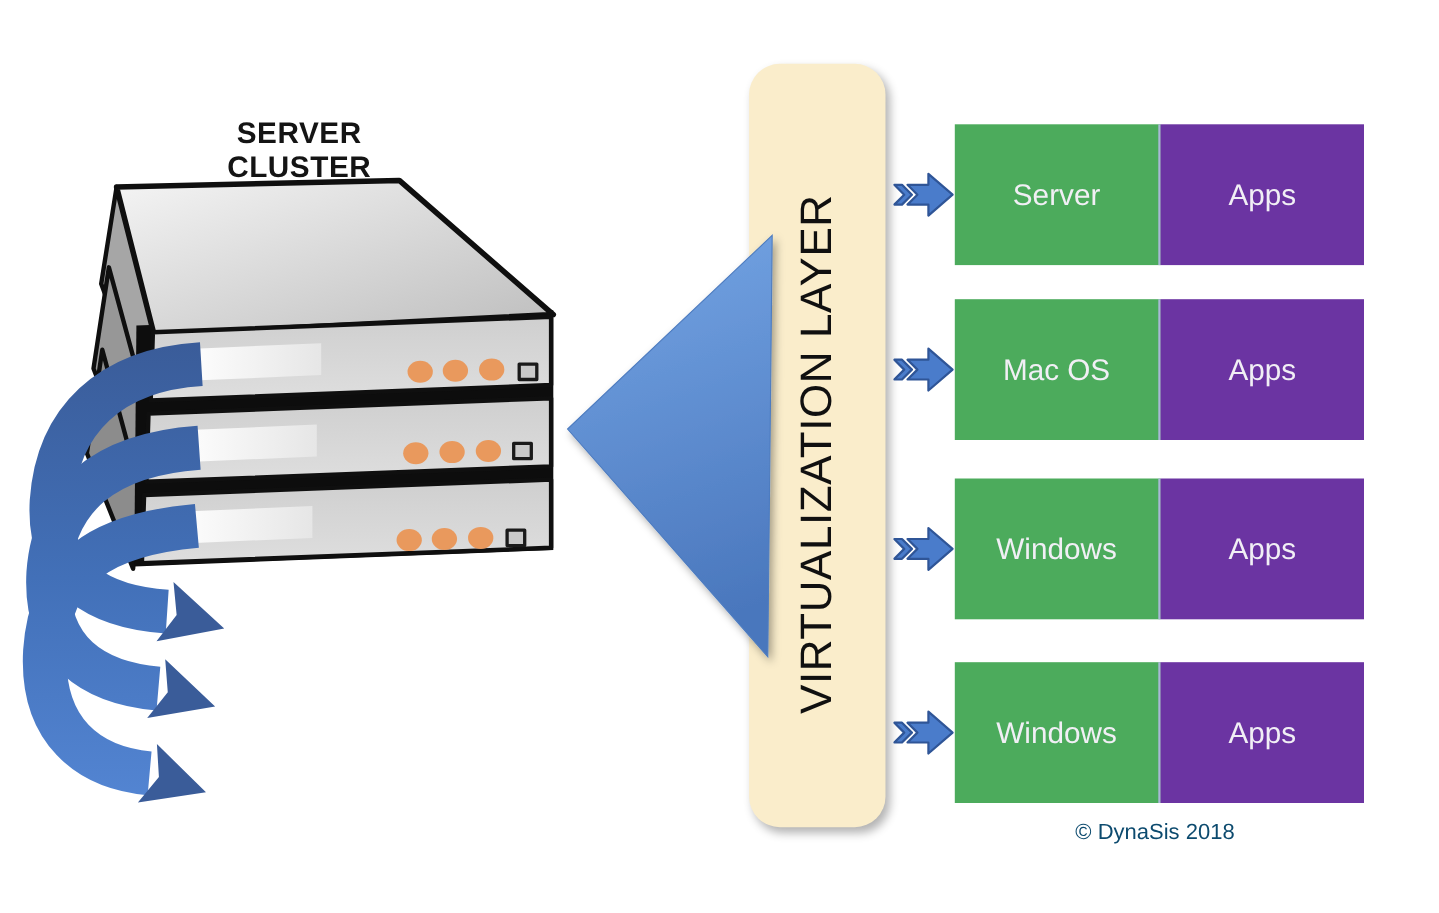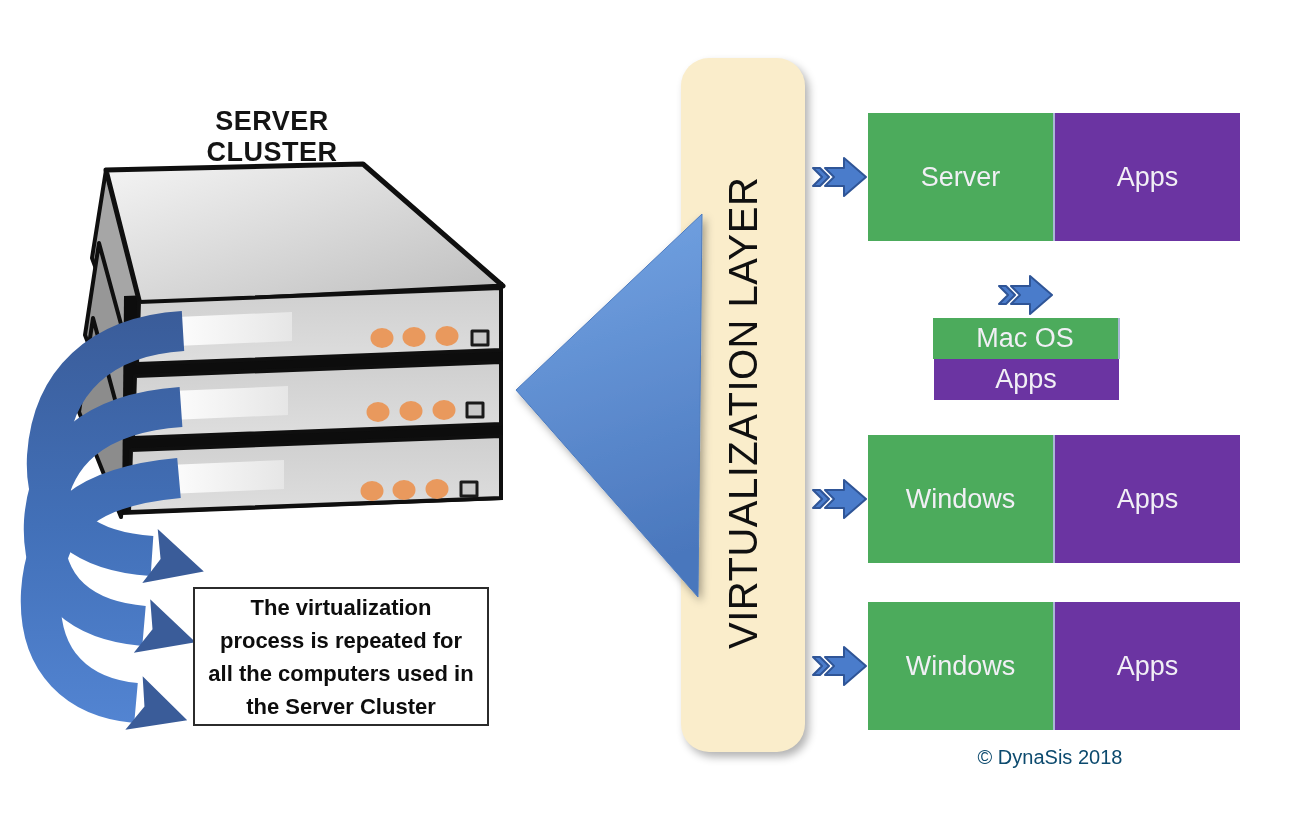--- a/index.html
+++ b/index.html
@@ -136,37 +136,31 @@
       <path d="M0,-28 L56,0 L0,28 L11,0 Z" transform="translate(134,703) rotate(18)" fill="url(#gradArrow)"></path>
     </g>
 
     <polygon points="516,390 702,214 698,597" fill="url(#gradTri)" stroke="#4d7cc0" stroke-width="1" filter="url(#triShadow)"></polygon>
   </svg>
 
   <div class="title">SERVER CLUSTER</div>
 
   <div class="layer-label">VIRTUALIZATION LAYER</div>
 
-  <div class="note">
-    <div>The virtualization</div>
-    <div>process is repeated for</div>
-    <div>all the computers used in</div>
-    <div>the Server Cluster</div>
-  </div>
 
   <div class="vm-row" style="top:113px;">
     <svg class="flow-arrow" viewBox="0 0 56 46" aria-hidden="true">
       <polygon points="1,14 8,14 17,23 8,32 1,32 10,23"></polygon>
       <polygon points="13,14 32,14 32,4 54,23 32,42 32,32 13,32 22,23"></polygon>
     </svg>
     <div class="os-box">Server</div>
     <div class="apps-box">Apps</div>
   </div>
 
-  <div class="vm-row" style="top:272px;flex-direction:column;">
+  <div class="vm-row" style="top:272px;">
     <svg class="flow-arrow" viewBox="0 0 56 46" aria-hidden="true">
       <polygon points="1,14 8,14 17,23 8,32 1,32 10,23"></polygon>
       <polygon points="13,14 32,14 32,4 54,23 32,42 32,32 13,32 22,23"></polygon>
     </svg>
     <div class="os-box">Mac OS</div>
     <div class="apps-box">Apps</div>
   </div>
 
   <div class="vm-row" style="top:435px;">
     <svg class="flow-arrow" viewBox="0 0 56 46" aria-hidden="true">

